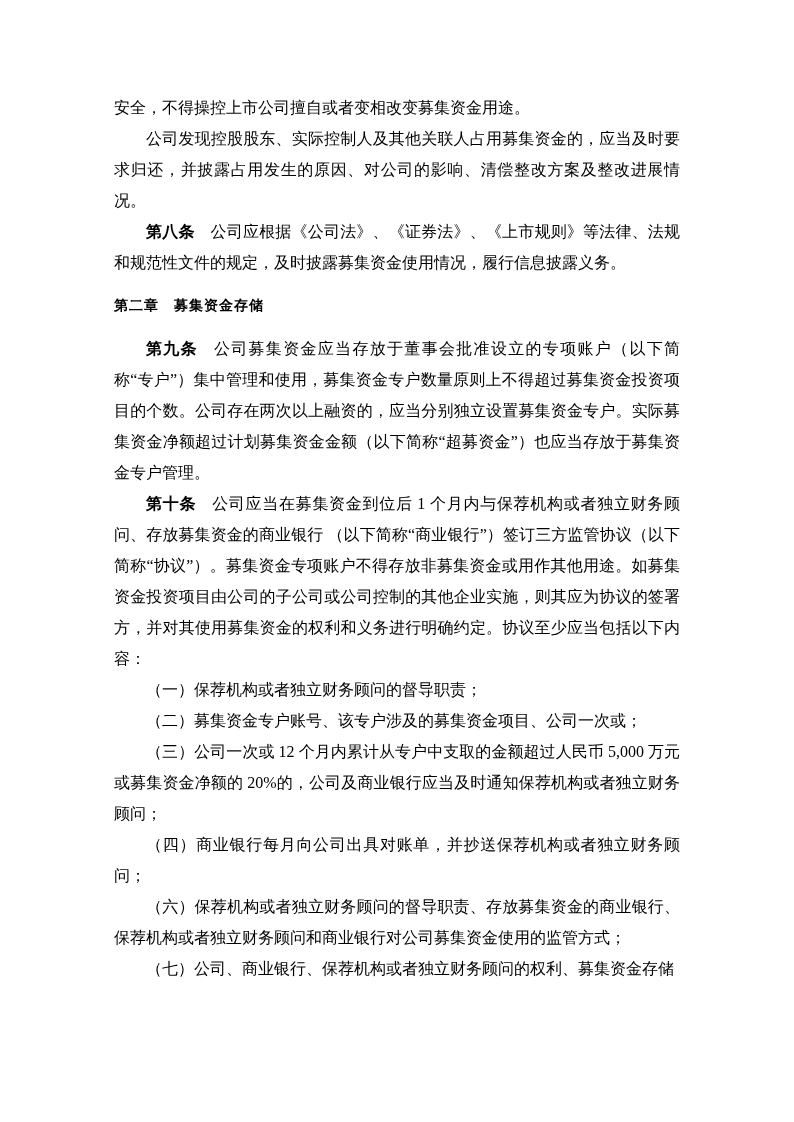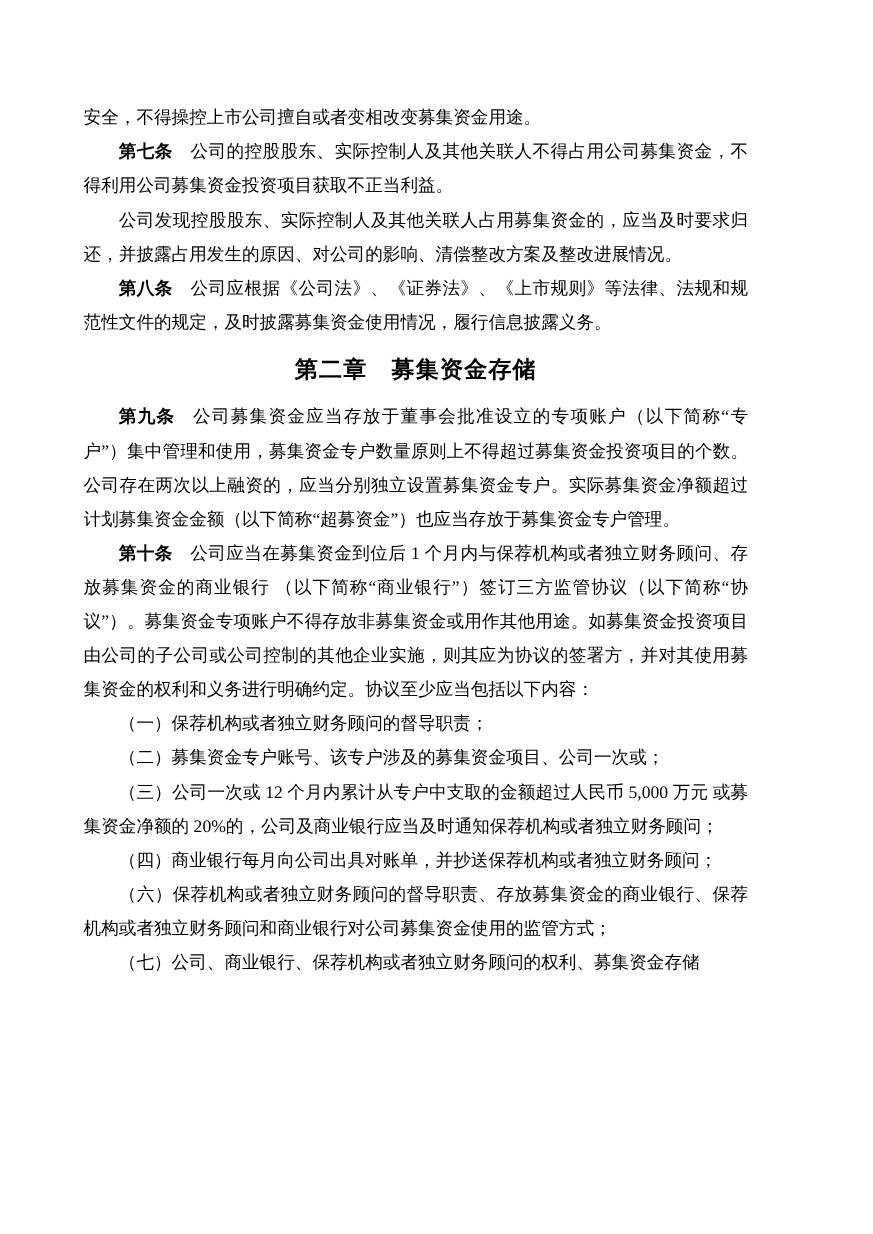--- a/index.html
+++ b/index.html
@@ -6,21 +6,21 @@
     margin: 0;
     padding: 0;
     background: #ffffff;
   }
   .page {
     position: relative;
     width: 794px;
     height: 1122px;
     box-sizing: border-box;
     margin: 0 auto;
-    padding: 92px 114px 0 76px;
+    padding: 92px 114px 0 114px;
     background: #ffffff;
     color: #000000;
     font-family: "Liberation Serif", "DejaVu Serif", serif;
     font-size: 16px;
     line-height: 31px;
     text-align: justify;
     overflow: hidden;
   }
   .para {
     margin: 0;
@@ -29,35 +29,33 @@
   }
   .para.no-indent {
     text-indent: 0;
   }
   .art-num {
     font-weight: bold;
     margin-right: 1em;
   }
   .chapter {
     margin: 12px 0;
-    text-align: center;
     text-indent: 0;
     font-weight: bold;
-    font-size: 21px;
+    font-size: 14px;
     letter-spacing: 1px;
   }
 </style>
 </head>
 <body>
 
 <div class="page">
 
   <p class="para no-indent"><span>安全，不得操控上市公司擅自或者变相改变募集资金用途。</span></p>
 
-  <p class="para"><span class="art-num">第七条</span><span>公司的控股股东、实际控制人及其他关联人不得占用公司募集资金，不得利用公司募集资金投资项目获取不正当利益。</span></p>
 
   <p class="para"><span>公司发现控股股东、实际控制人及其他关联人占用募集资金的，应当及时要求归还，并披露占用发生的原因、对公司的影响、清偿整改方案及整改进展情况。</span></p>
 
   <p class="para"><span class="art-num">第八条</span><span>公司应根据《公司法》、《证券法》、《上市规则》等法律、法规和规范性文件的规定，及时披露募集资金使用情况，履行信息披露义务。</span></p>
 
   <p class="para chapter">第二章　募集资金存储</p>
 
   <p class="para"><span class="art-num">第九条</span><span>公司募集资金应当存放于董事会批准设立的专项账户（以下简称“专户”）集中管理和使用，募集资金专户数量原则上不得超过募集资金投资项目的个数。公司存在两次以上融资的，应当分别独立设置募集资金专户。实际募集资金净额超过计划募集资金金额（以下简称“超募资金”）也应当存放于募集资金专户管理。</span></p>
 
   <p class="para"><span class="art-num">第十条</span><span>公司应当在募集资金到位后 1 个月内与保荐机构或者独立财务顾问、存放募集资金的商业银行 （以下简称“商业银行”）签订三方监管协议（以下简称“协议”）。募集资金专项账户不得存放非募集资金或用作其他用途。如募集资金投资项目由公司的子公司或公司控制的其他企业实施，则其应为协议的签署方，并对其使用募集资金的权利和义务进行明确约定。协议至少应当包括以下内容：</span></p>

